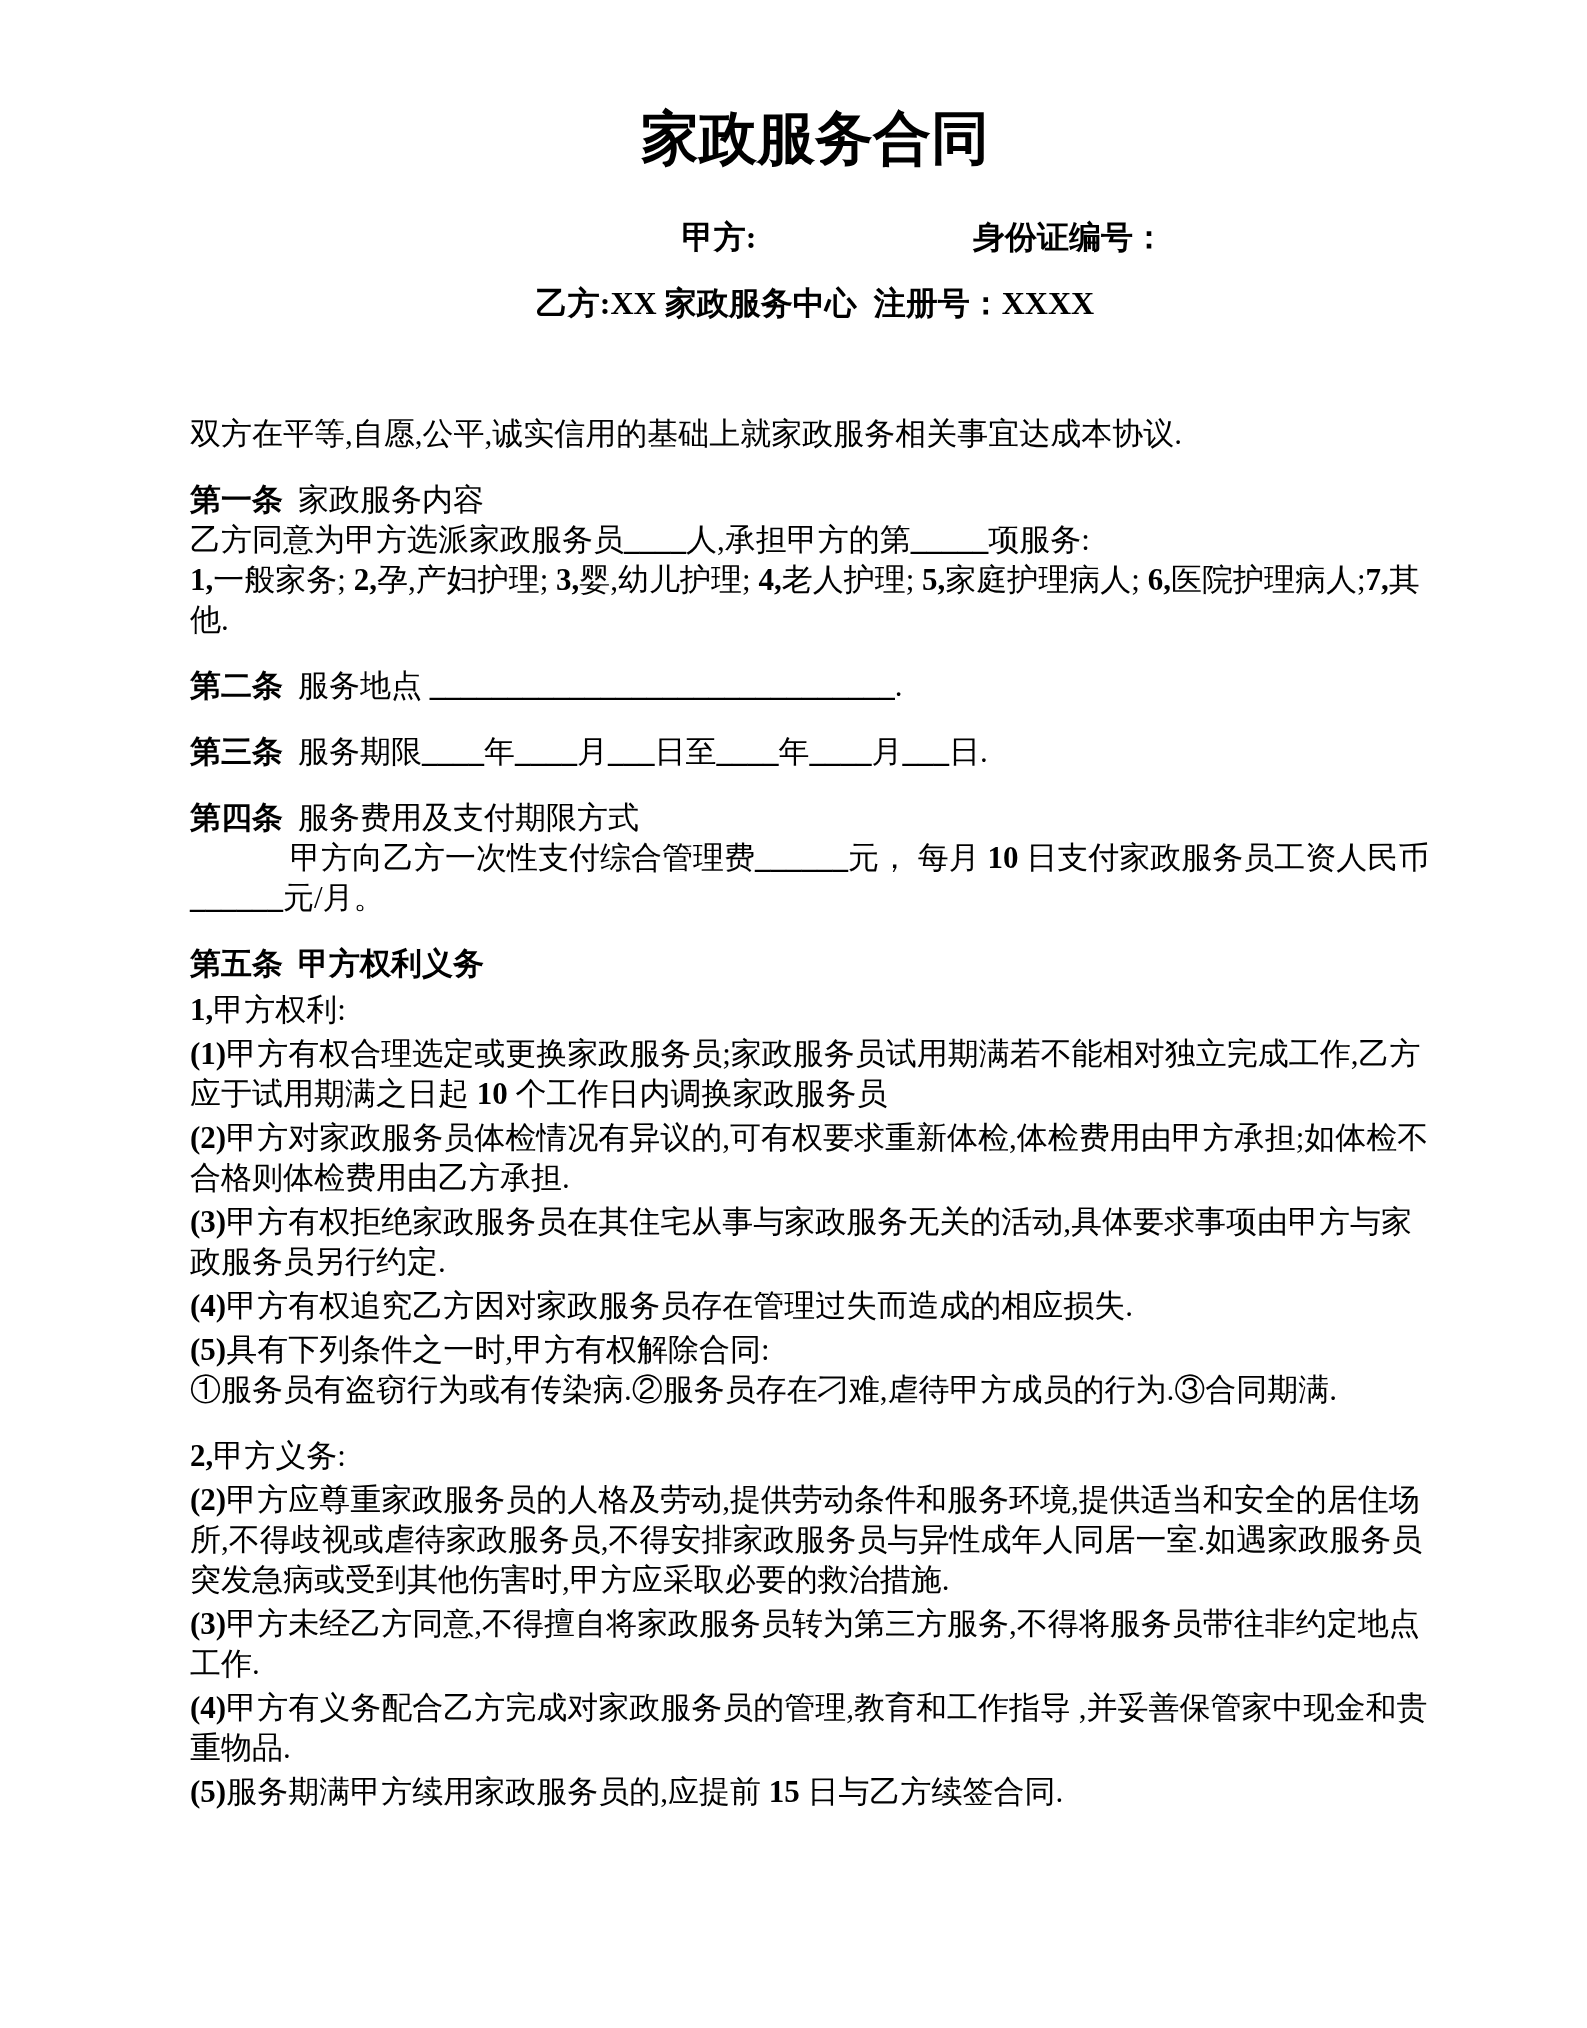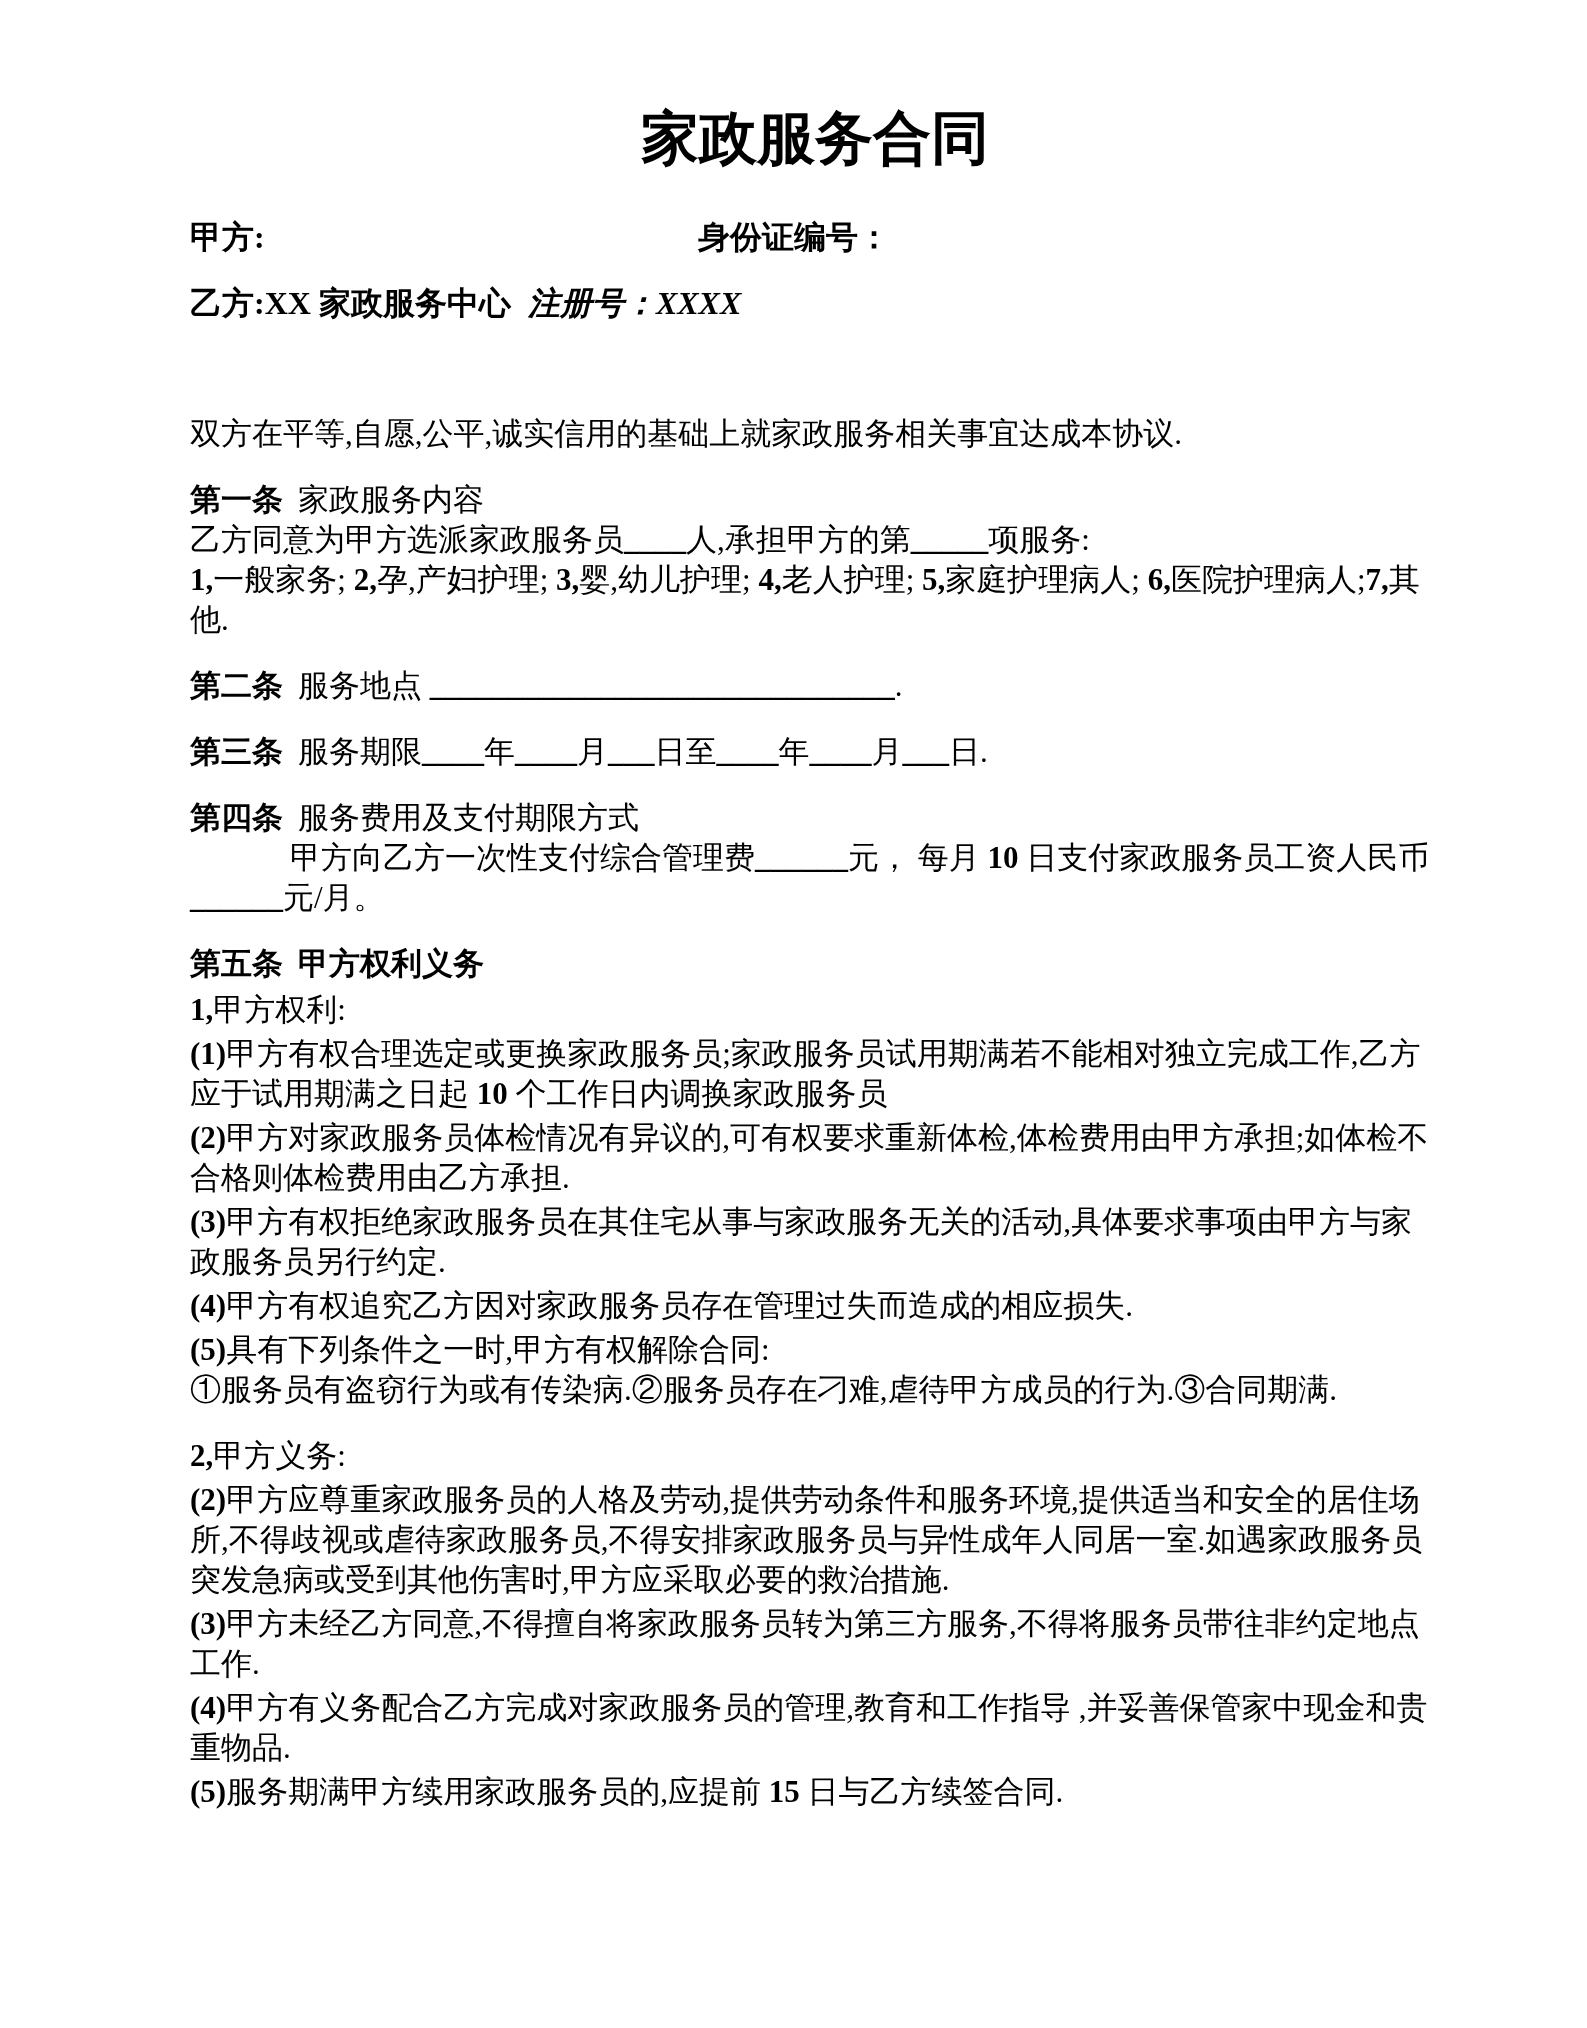--- a/index.html
+++ b/index.html
@@ -5,26 +5,26 @@
   html,body{margin:0;padding:0;}
   body{
     width:1587px;height:2028px;background:#ffffff;color:#000000;
     font-family:"Liberation Serif", serif;
     overflow:hidden;
   }
   .page{box-sizing:border-box;width:1587px;height:1668px;padding:70px 147px 0 190px;}
   .title{
     margin:34px 0 0 0;font-size:58px;font-weight:bold;text-align:center;line-height:1.2;
   }
-  .row{font-size:32px;font-weight:bold;line-height:42px;white-space:nowrap;}
+  .row{font-size:32px;font-weight:bold;line-height:42px;white-space:nowrap;text-align:center;}
   .row-a{margin-top:42px;}
   .row-b{margin-top:24px;}
   .a-label{display:inline-block;width:508px;}
   .b-name{margin-left:0;}
-  .b-reg{margin-left:17px;font-style:italic;}
+  .b-reg{margin-left:17px;}
   p{margin:0;font-size:31px;line-height:40px;}
   .preamble{margin-top:90px;}
   .sec{margin-top:26px;}
   .lbl{font-weight:bold;margin-right:15px;}
   .bold{font-weight:bold;}
   .ind{text-indent:100px;}
   .sub{margin-top:6px;}
   .sub2{margin-top:26px;}
   .item{margin-top:4px;}
   b{font-weight:bold;}

